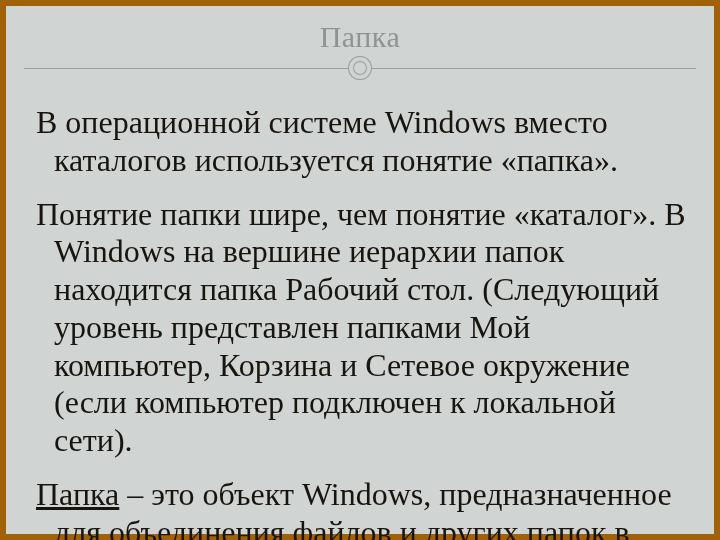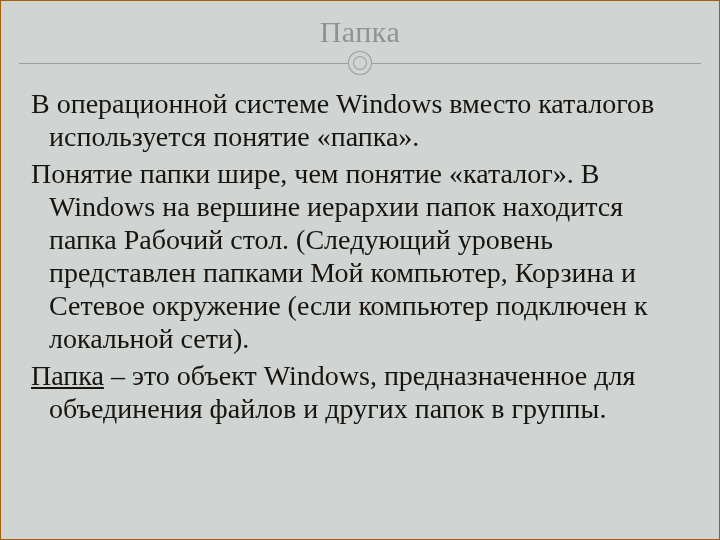--- a/index.html
+++ b/index.html
@@ -10,21 +10,21 @@
     background: #ffffff;
     font-family: Georgia, "Times New Roman", serif;
     overflow: hidden;
   }
   .slide {
     position: relative;
     box-sizing: border-box;
     width: 720px;
     height: 540px;
     background: #d0d4d3;
-    border: 1px solid #a16207;
+    border: 6px solid #a16207;
   }
   .title-wrap {
     position: relative;
     text-align: center;
     padding-top: 14px;
   }
   .title {
     font-size: 30px;
     color: #8f9492;
     letter-spacing: 0.5px;
@@ -53,23 +53,23 @@
     margin-left: -12px;
     border-radius: 50%;
     background: #d0d4d3;
     box-shadow: 0 0 0 1px #9aa09e inset, 0 0 0 5px #d0d4d3 inset, 0 0 0 6px #9aa09e inset;
   }
   .body {
     padding: 6px 22px 0 30px;
     color: #18140e;
   }
   .para {
-    font-size: 28px;
+    font-size: 32px;
     line-height: 1.18;
-    margin: 4px 0 4px 0;
+    margin: 16px 0 4px 0;
     text-indent: -18px;
     padding-left: 18px;
   }
   .u {
     text-decoration: underline;
   }
 </style>
 </head>
 <body>
 

